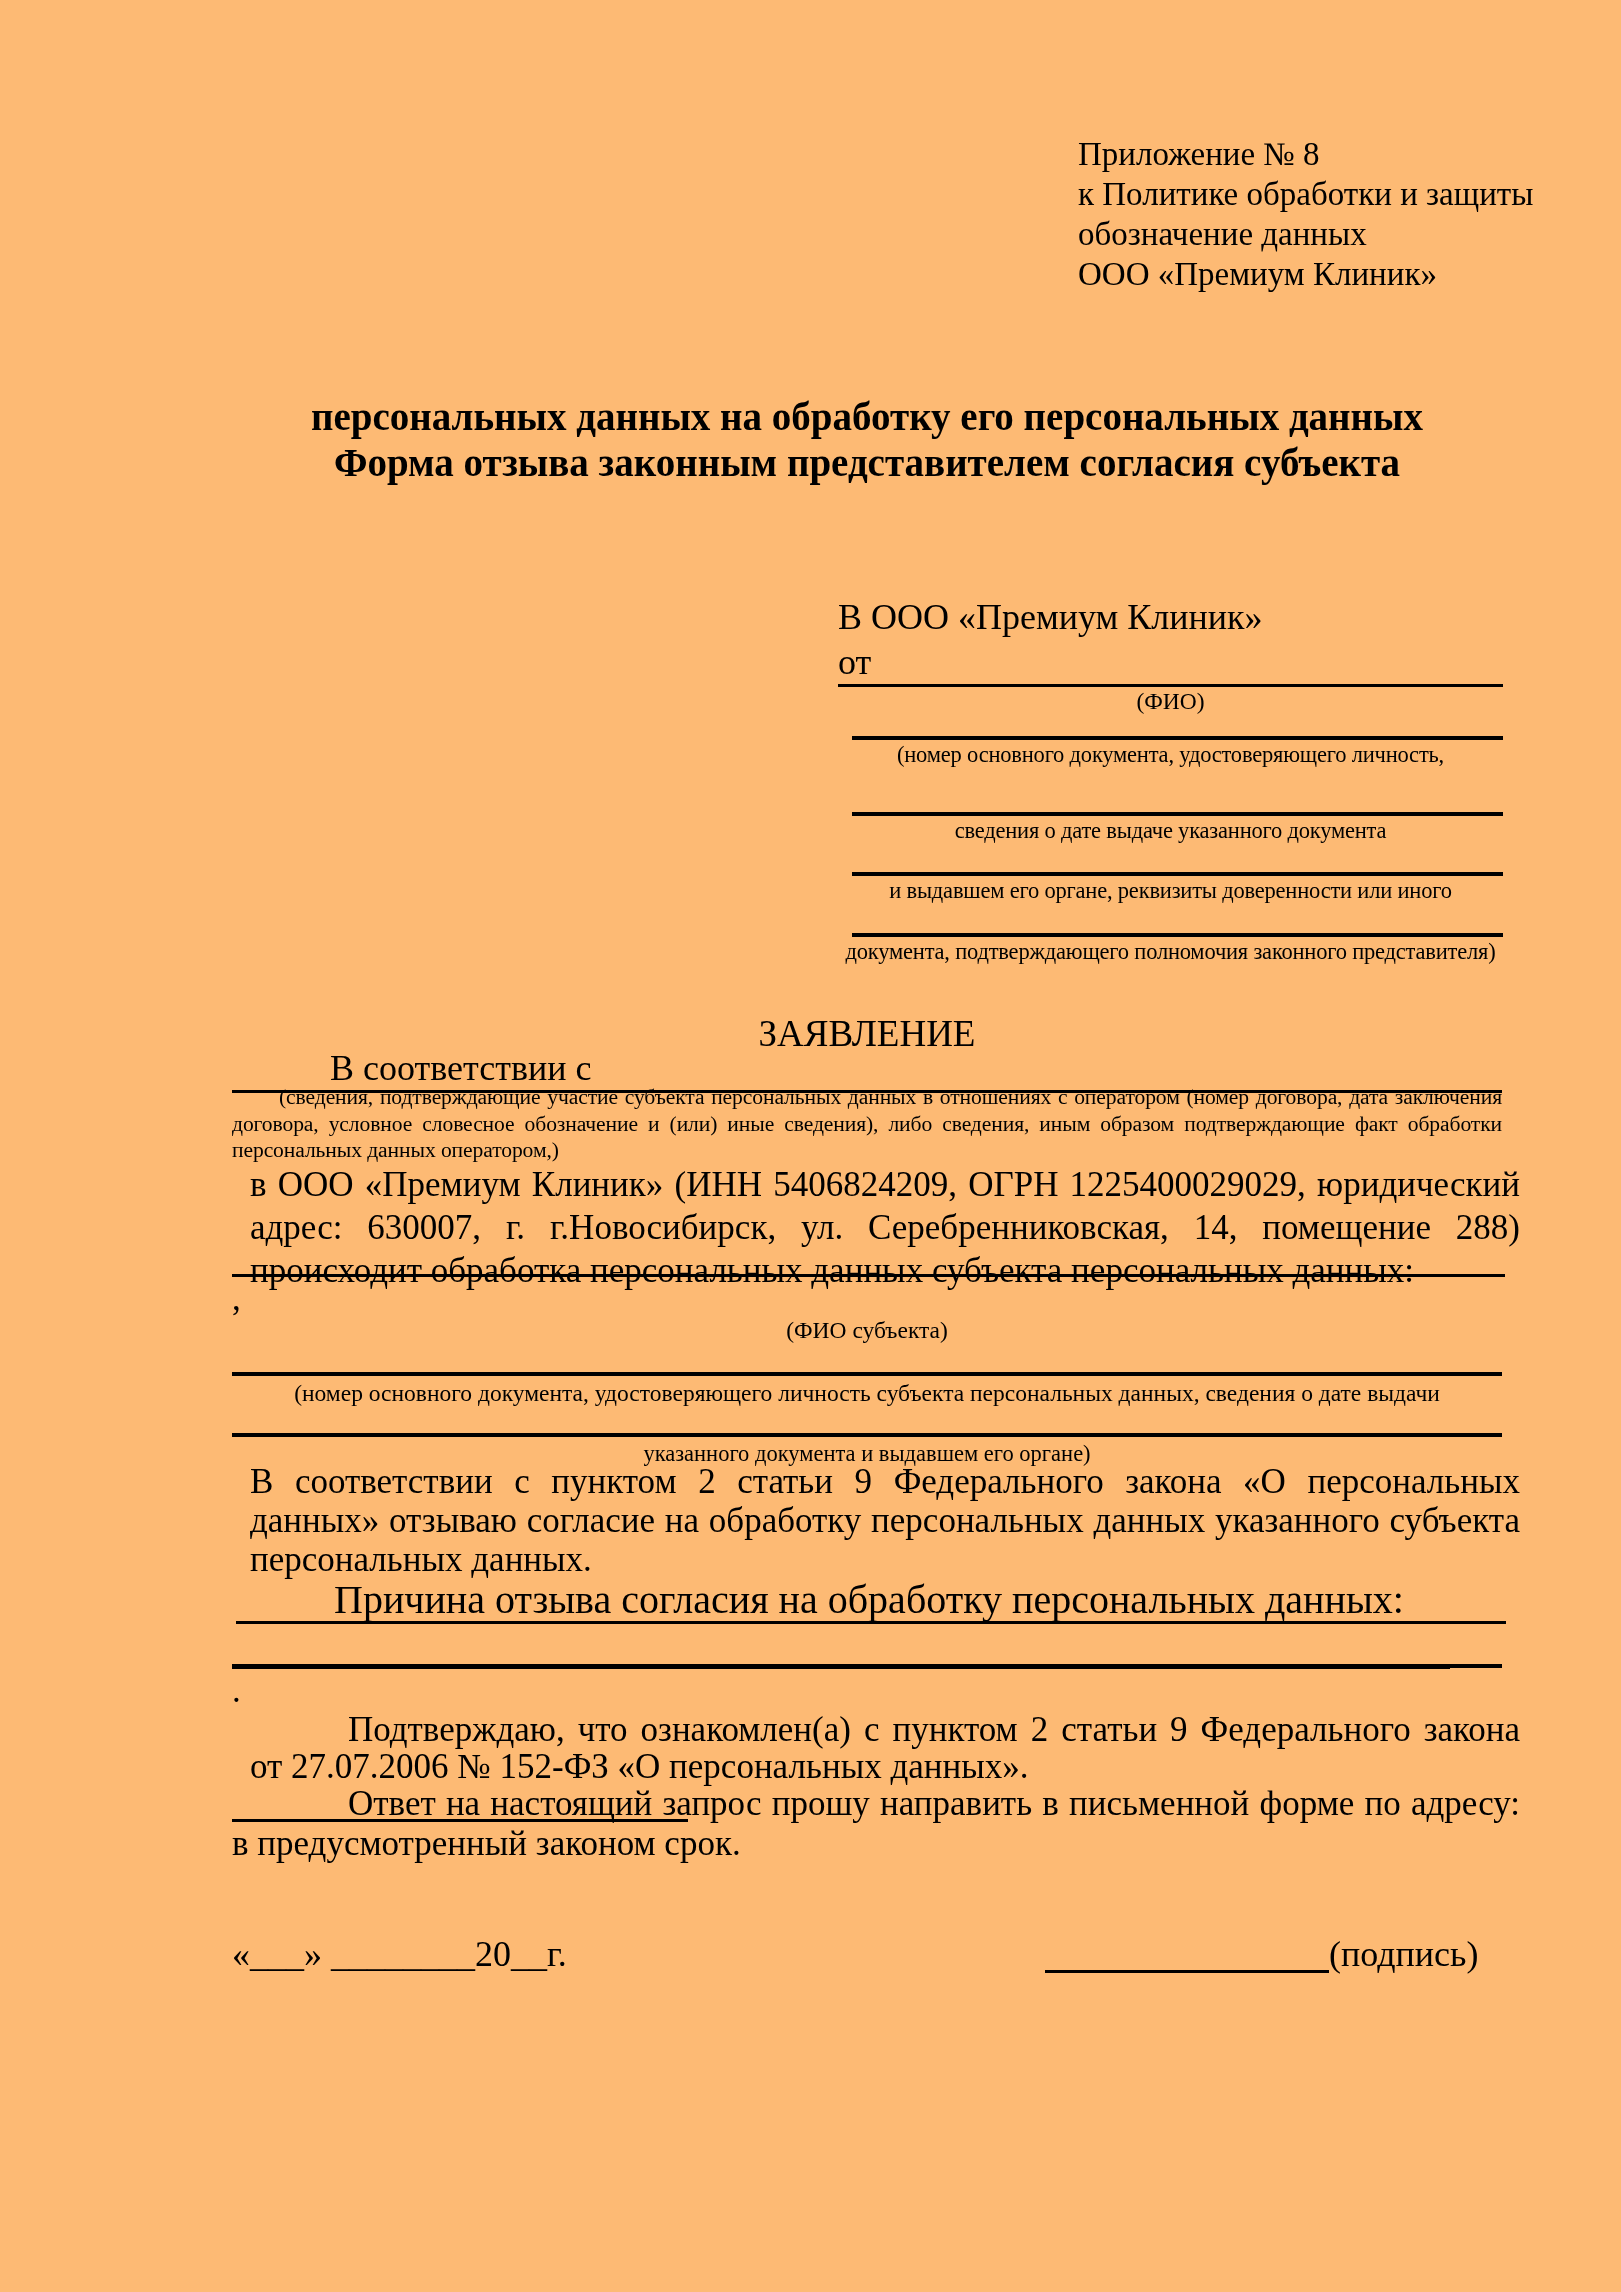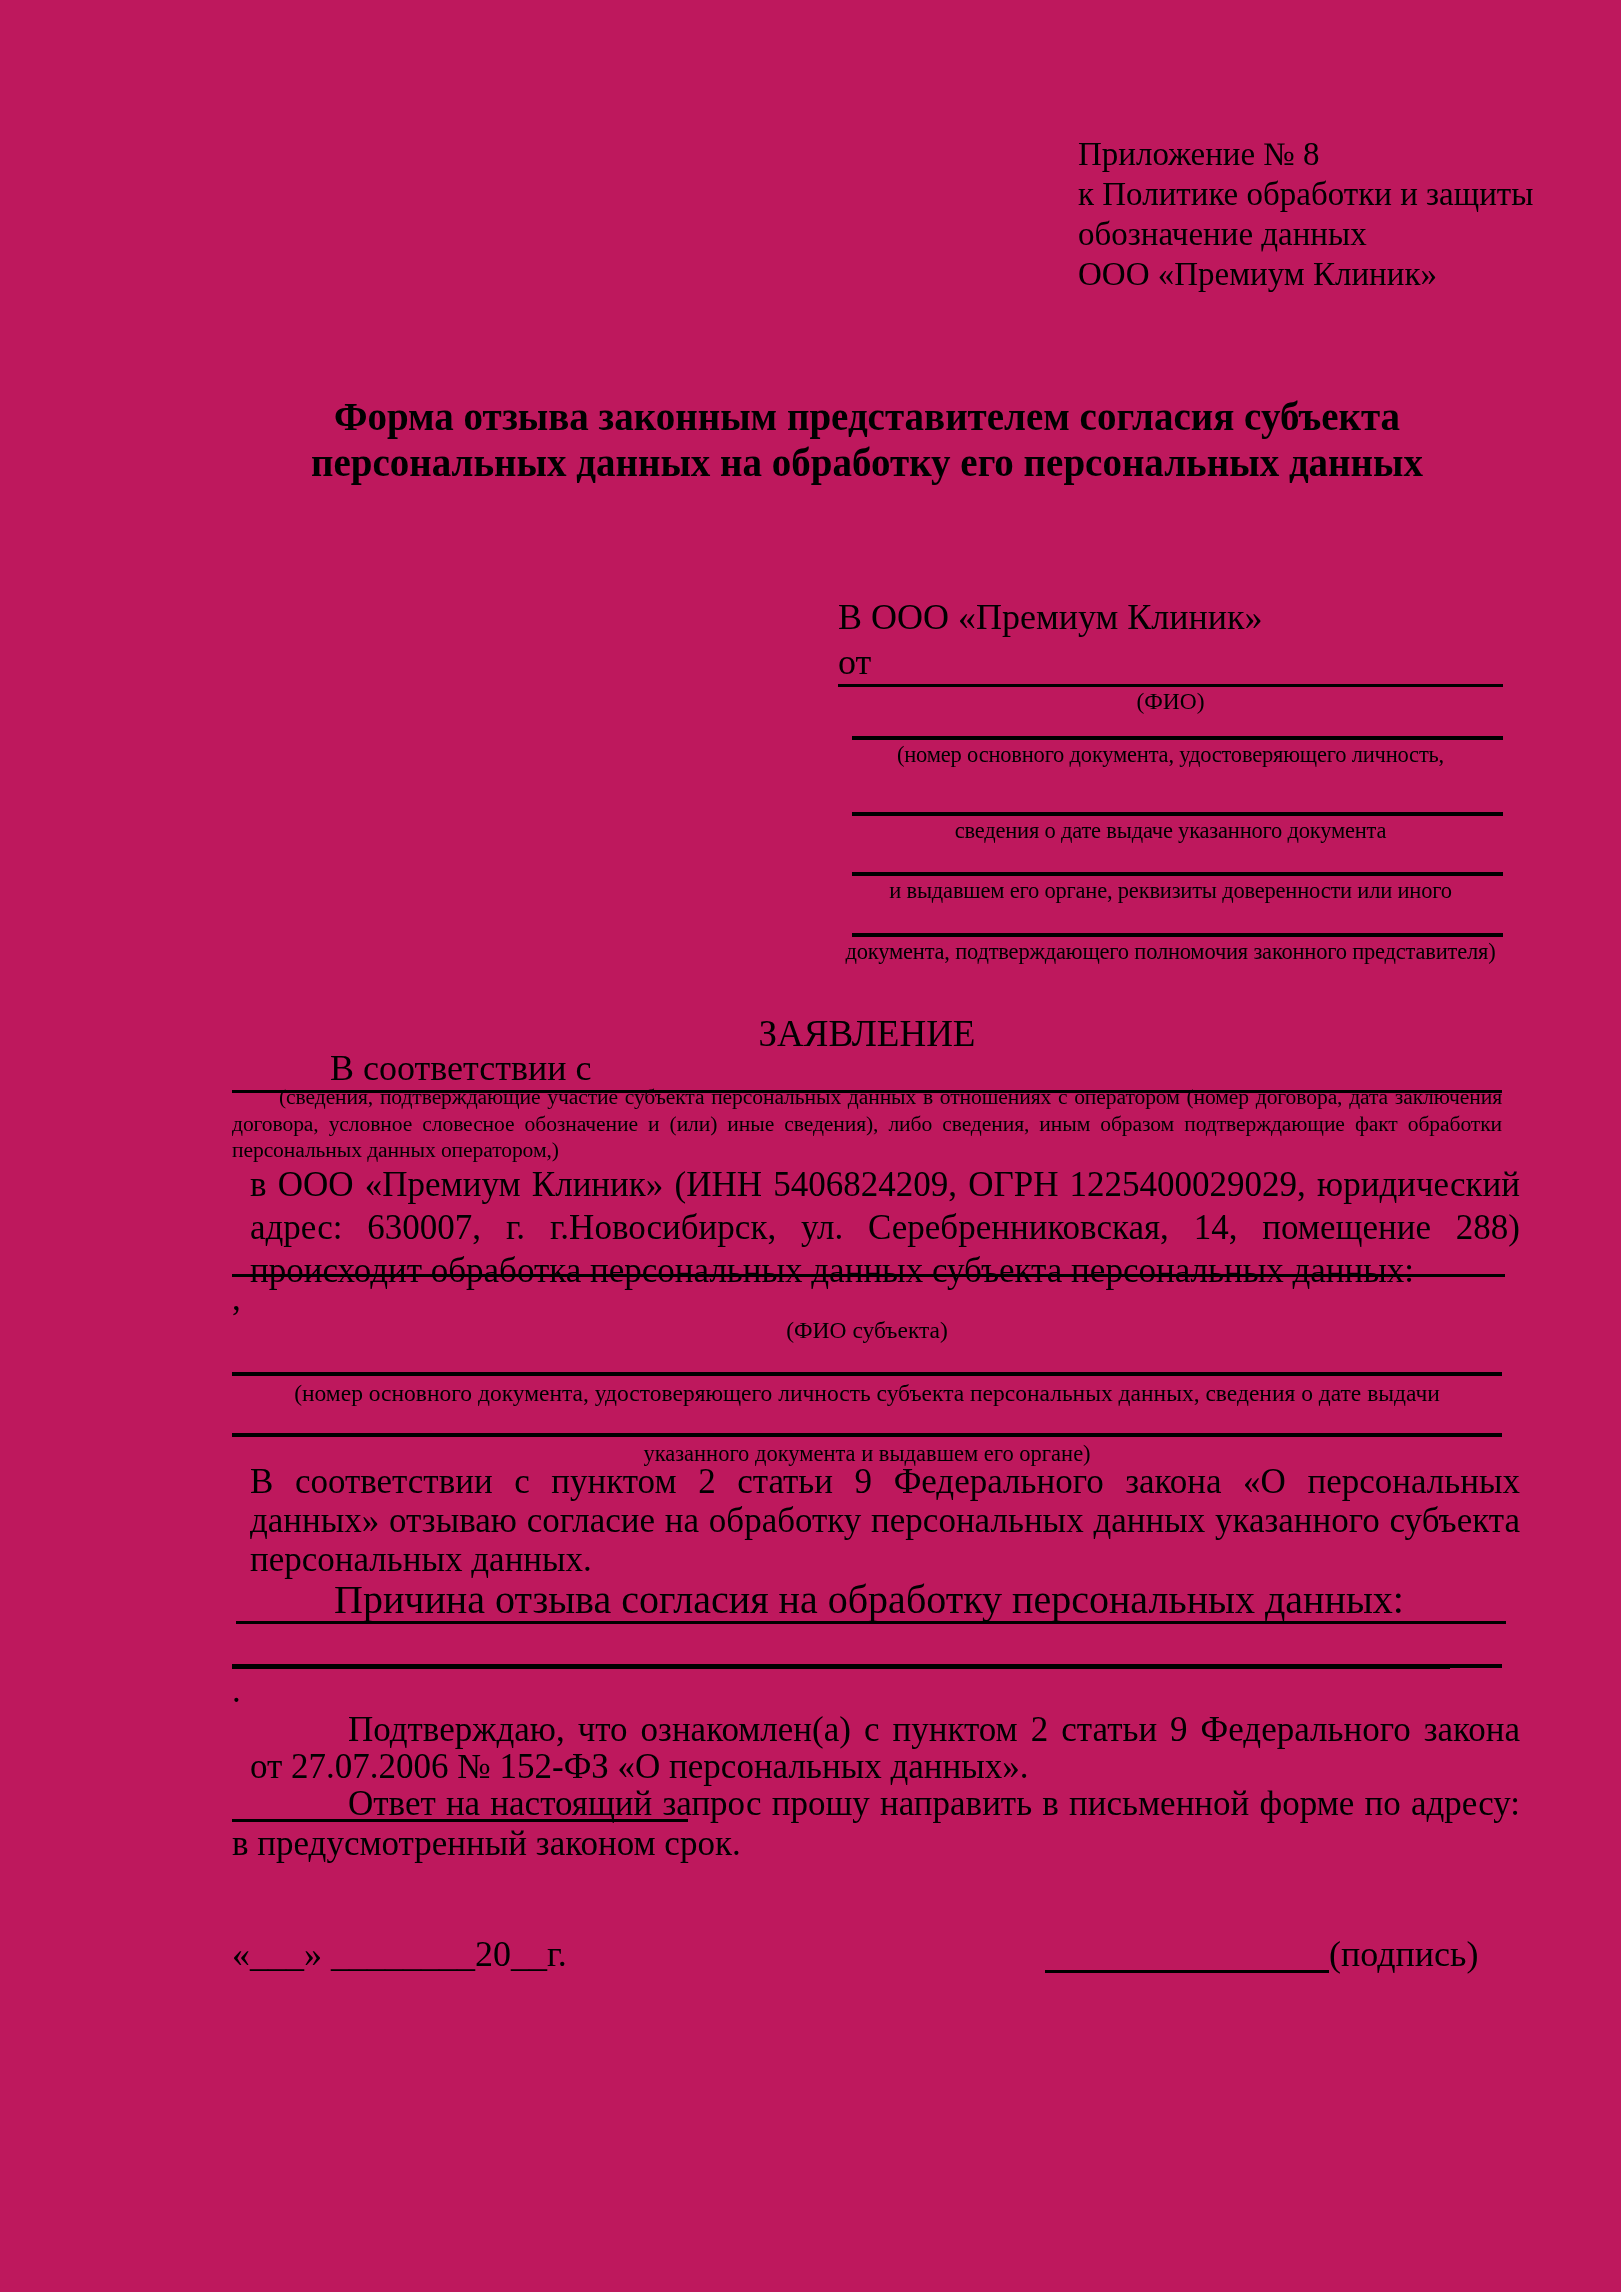--- a/index.html
+++ b/index.html
@@ -1,20 +1,20 @@
 <!DOCTYPE html>
 <html><head>
 <meta charset="utf-8">
 <style>
   html,body{margin:0;padding:0;background:#e8e8e8;}
   .page{
     position:relative;
     width:1621px;height:2293px;
     margin:0 auto;
-    background:#be185d;
+    background:#fdba74;
     color:#000;
     font-family:"Liberation Serif","DejaVu Serif",serif;
     font-size:35px;
     overflow:hidden;
   }
   .abs{position:absolute;}
 
   
   .header-note{left:1078px;top:134px;font-size:33px;line-height:40px;white-space:nowrap;}
 
@@ -72,22 +72,22 @@
 <div class="page">
 
   <div class="abs header-note">
     <div>Приложение № 8</div>
     <div>к Политике обработки и защиты</div>
     <div>обозначение данных</div>
     <div>ООО «Премиум Клиник»</div>
   </div>
 
   <div class="abs doc-title">
+    <div>персональных данных на обработку его персональных данных</div>
     <div>Форма отзыва законным представителем согласия субъекта</div>
-    <div>персональных данных на обработку его персональных данных</div>
   </div>
 
   <div class="abs addressee">
     <div class="addr-to">В ООО «Премиум Клиник»</div>
     <div class="addr-from row">
       <span class="lbl">от</span>
       <span class="fill"></span>
     </div>
     <div class="addr-fio">(ФИО)</div>
 

